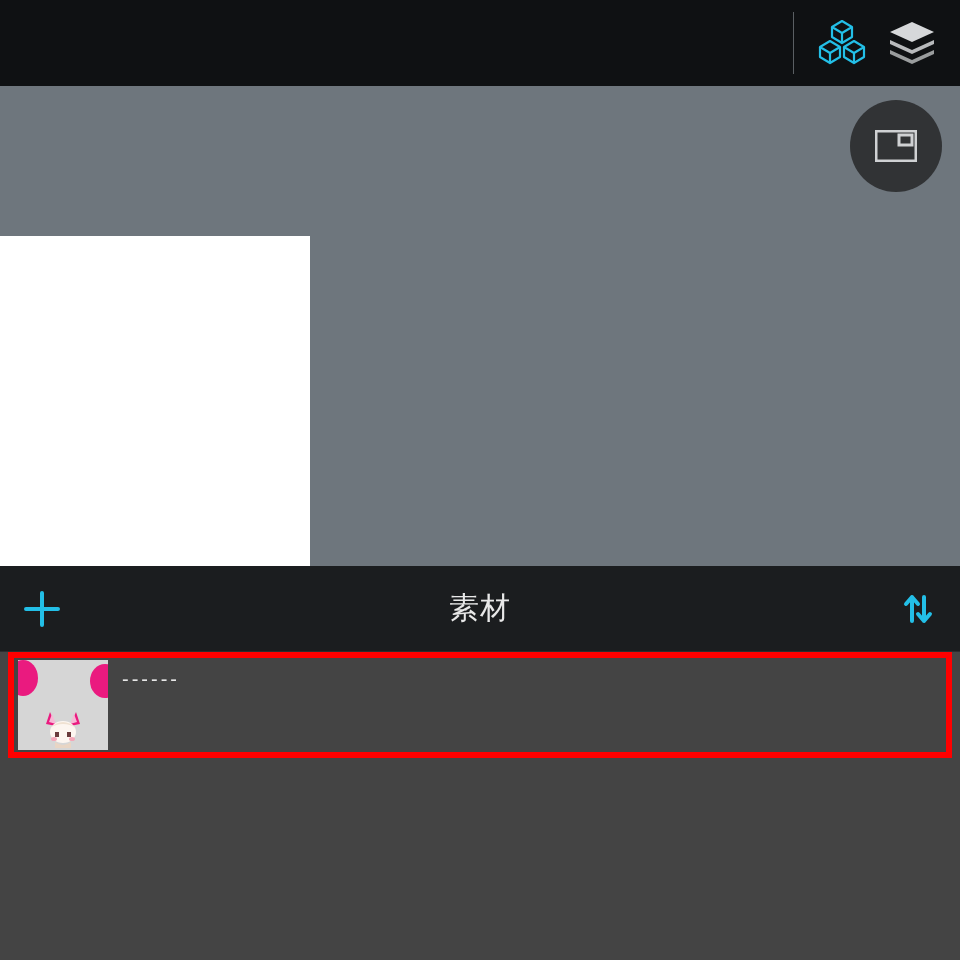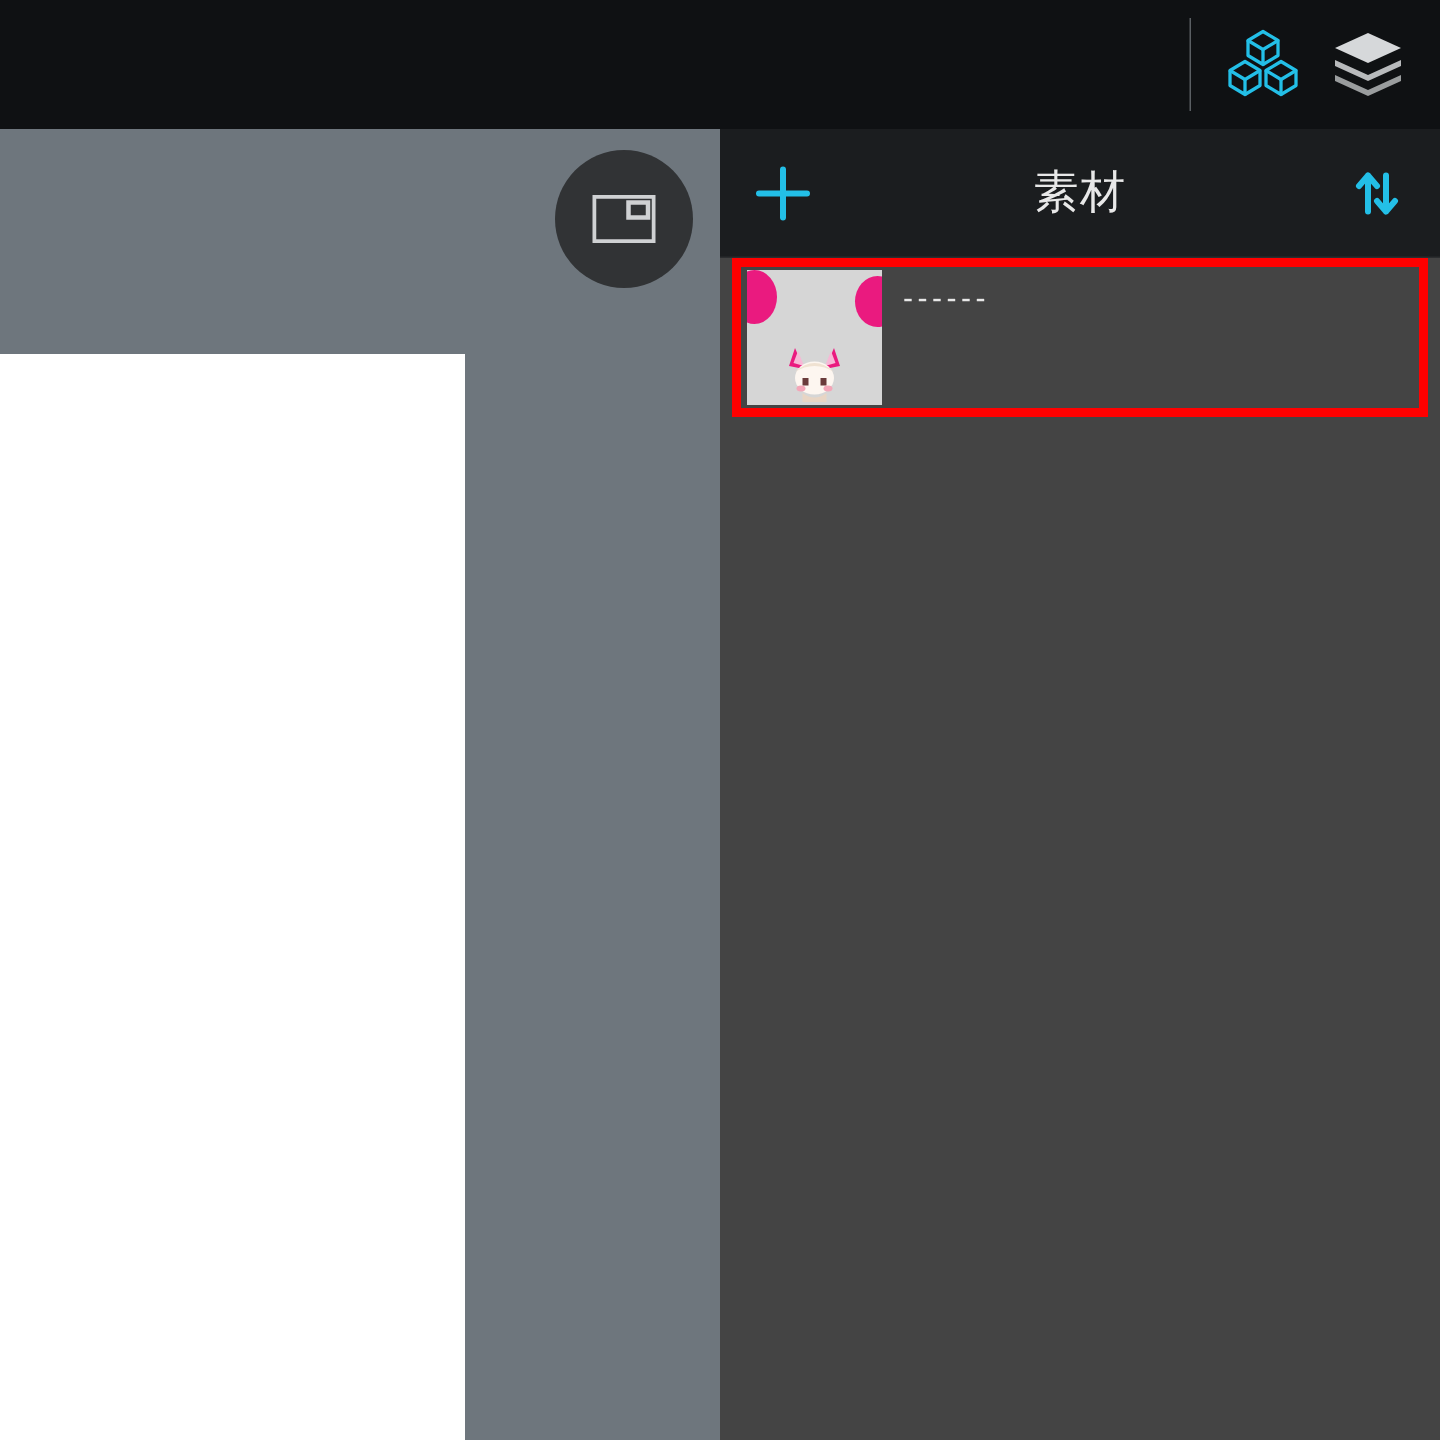--- a/index.html
+++ b/index.html
@@ -41,20 +41,21 @@
 
   svg { display: block; }
 
   .cubes-icon svg { width: 48px; height: 48px; }
   .layers-icon svg { width: 48px; height: 42px; }
 
   .content {
     position: absolute;
     top: 86px; bottom: 0; left: 0; right: 0;
     display: flex;
+    flex-direction: column;
   }
 
   .canvas-pane {
     flex: 0 0 480px;
     position: relative;
     background: #6e767d;
   }
   .canvas {
     position: absolute;
     top: 150px;

